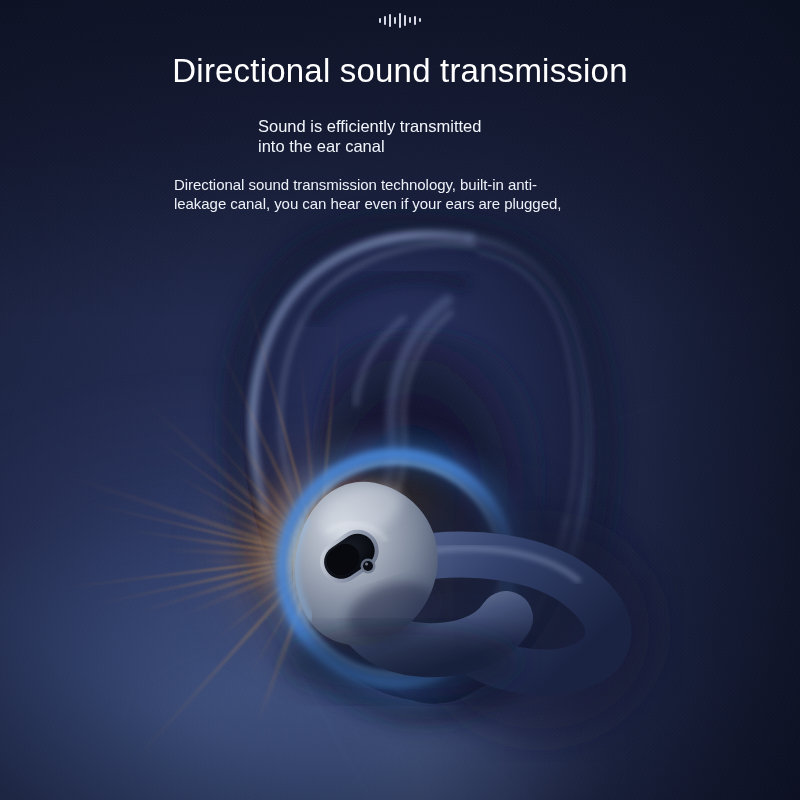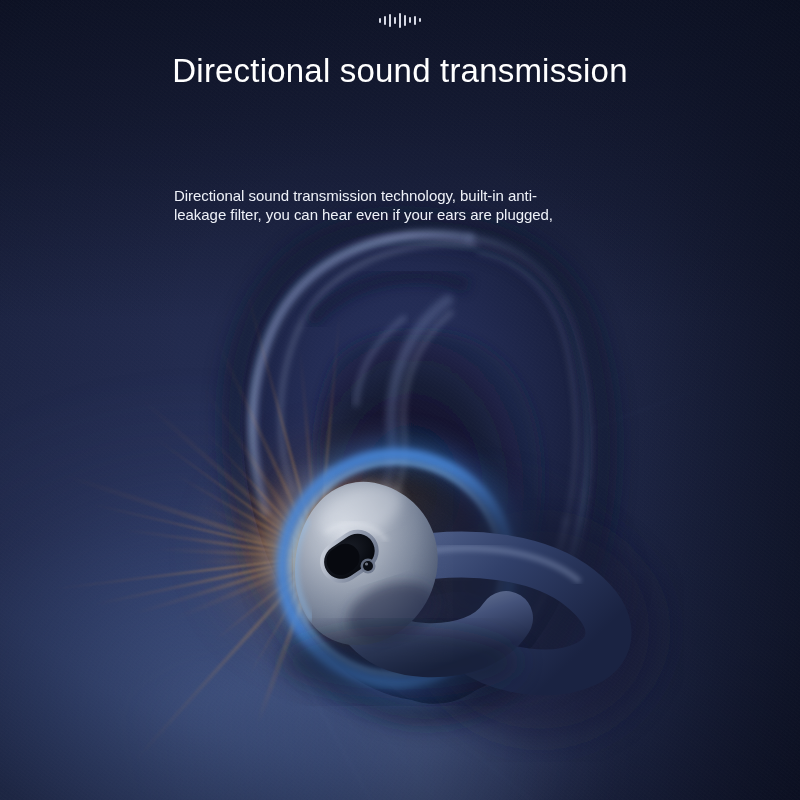--- a/index.html
+++ b/index.html
@@ -158,21 +158,20 @@
     z-index:30;
   }
   .body-copy {
     position:absolute; left:174px; top:176px;
     color:#eef1f8;
     font-size:15px;
     line-height:18.5px;
     font-weight:400;
     letter-spacing:-0.05px;
     z-index:30;
-    margin-top:11px;
   }
 </style>
 </head>
 <body>
 
 <div id="stage">
 
   <div class="bg-base"></div>
   <div class="bg-lowlight"></div>
   <div class="bg-streak"></div>
@@ -417,20 +416,24 @@
       <b style="height: 7px;"></b>
       <b style="height: 15px;"></b>
       <b style="height: 11px;"></b>
       <b style="height: 6px;"></b>
       <b style="height: 9px;"></b>
       <b style="height: 4px;"></b>
     </div>
 
   <h1 class="title">Directional sound transmission</h1>
 
+  <div class="subtitle">
+    <div>Sound is efficiently transmitted</div>
+    <div>into the ear canal</div>
+  </div>
 
   <div class="body-copy">
     <div>Directional sound transmission technology, built-in anti-</div>
-    <div>leakage filter, you can hear even if your ears are plugged,</div>
+    <div>leakage canal, you can hear even if your ears are plugged,</div>
   </div>
 
   <div class="bg-noise"></div>
 </div>
 
 </body></html>

